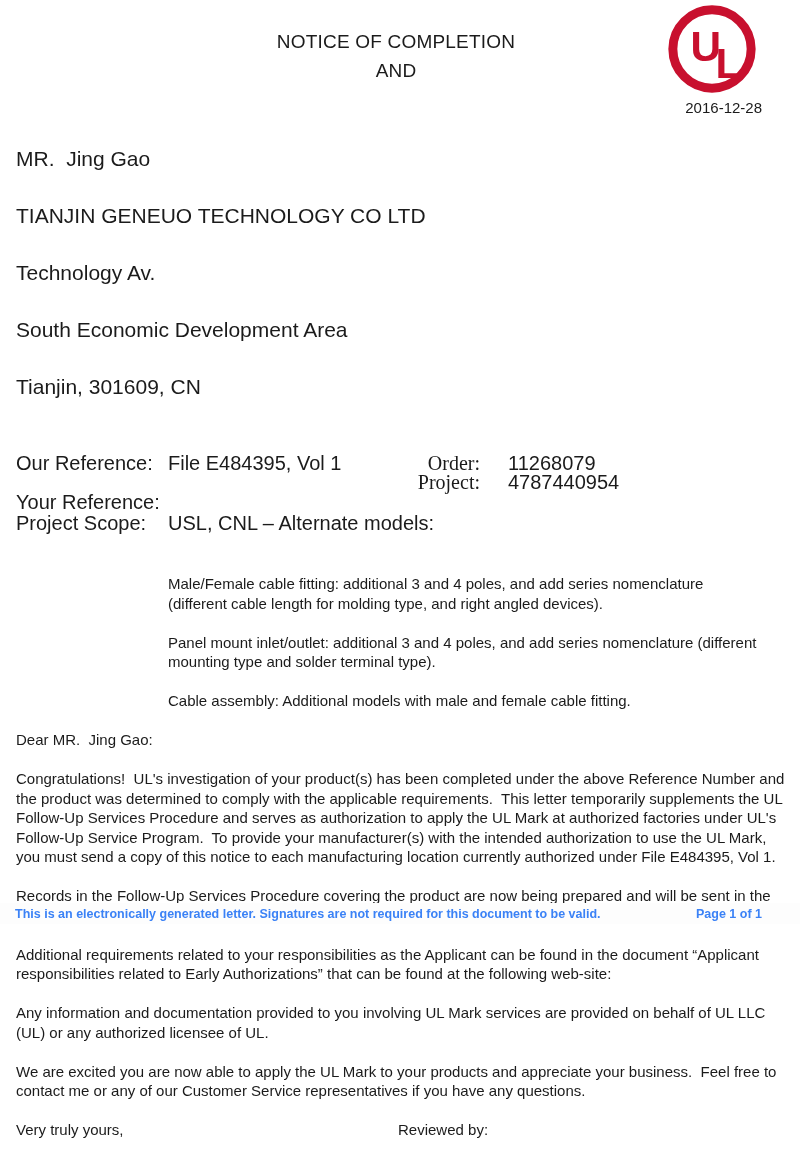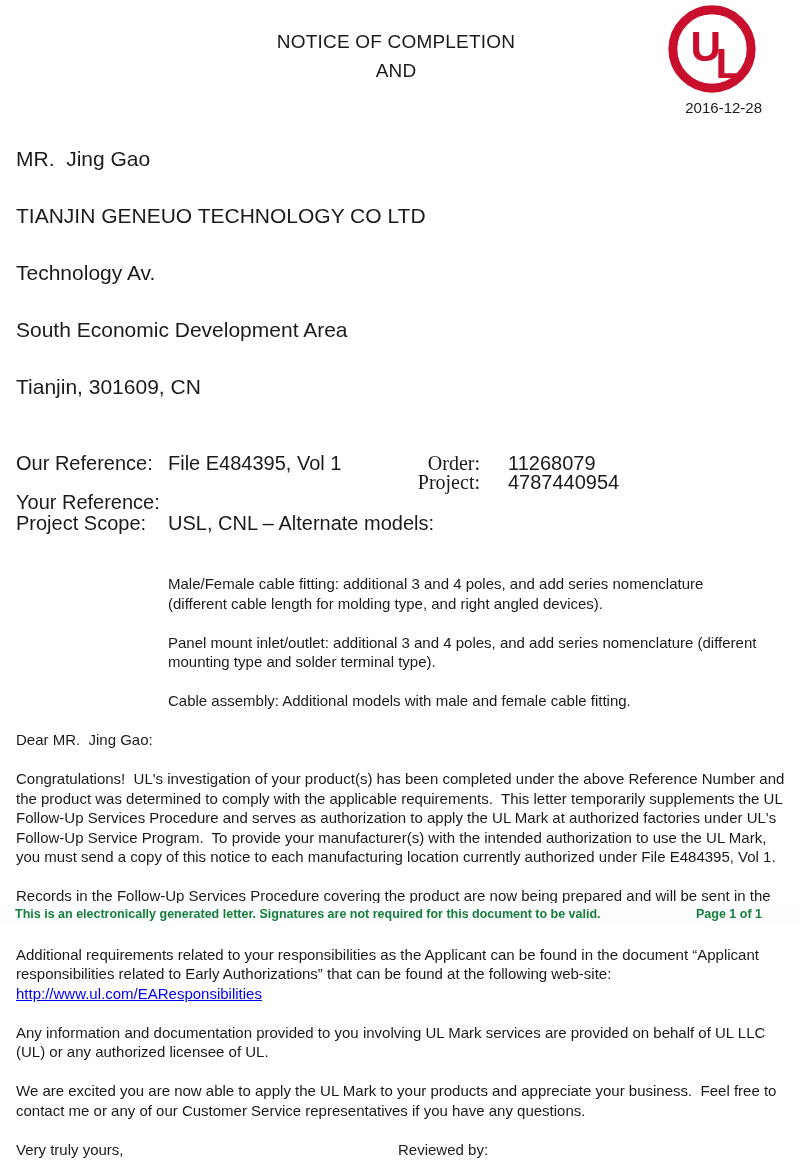--- a/index.html
+++ b/index.html
@@ -39,21 +39,21 @@
   a.weblink { text-decoration: underline; cursor: pointer; }
 
   
   .closing { margin-top: 19.5px; font-size: 15px; line-height: 19.5px; display: flex; }
   .close-col-left { width: 382px; }
   .close-col-right { width: 380px; }
 
   
   .footer { position: absolute; left: 0; bottom: 0; width: 800px; padding: 4px 38px 3px 15px;
             display: flex; justify-content: space-between; align-items: center;
-            font-size: 12.5px; font-weight: bold; color: #15803d; background: #fdfdfd; }
+            font-size: 12.5px; font-weight: bold; color: #3b82f6; background: #fdfdfd; }
 </style>
 </head>
 <body>
 
 <div class="page">
 
   <div class="title-block">
     <div>NOTICE OF COMPLETION</div>
     <div>AND</div>
   </div>
@@ -97,21 +97,20 @@
 
   <div class="scope-item scope-first">Male/Female cable fitting: additional 3 and 4 poles, and add series nomenclature (different cable length for molding type, and right angled devices).</div>
   <div class="scope-item">Panel mount inlet/outlet: additional 3 and 4 poles, and add series nomenclature (different mounting type and solder terminal type).</div>
   <div class="scope-item">Cable assembly: Additional models with male and female cable fitting.</div>
 
   <div class="para">Dear MR.  Jing Gao:</div>
 
   <div class="para">Congratulations!  UL's investigation of your product(s) has been completed under the above Reference Number and the product was determined to comply with the applicable requirements.  This letter temporarily supplements the UL Follow-Up Services Procedure and serves as authorization to apply the UL Mark at authorized factories under UL's Follow-Up Service Program.  To provide your manufacturer(s) with the intended authorization to use the UL Mark, you must send a copy of this notice to each manufacturing location currently authorized under File E484395, Vol 1.</div>
   <div class="para">Records in the Follow-Up Services Procedure covering the product are now being prepared and will be sent in the near future.  Until then, this letter authorizes application of the UL Mark for 90 days from the date indicated above.</div>
   <div class="para">Additional requirements related to your responsibilities as the Applicant can be found in the document “Applicant responsibilities related to Early Authorizations” that can be found at the following web-site:</div>
-  <div class="para" style="margin-top:0;"><a class="weblink" id="ea-link" style="color: rgb(0, 0, 238);">http://www.ul.com/EAResponsibilities</a></div>
   <div class="para">Any information and documentation provided to you involving UL Mark services are provided on behalf of UL LLC (UL) or any authorized licensee of UL.</div>
   <div class="para">We are excited you are now able to apply the UL Mark to your products and appreciate your business.  Feel free to contact me or any of our Customer Service representatives if you have any questions.</div>
 
   <div class="closing">
     <div class="close-col-left">
       <div>Very truly yours,</div>
 
     </div>
     <div class="close-col-right">
       <div>Reviewed by:</div>

